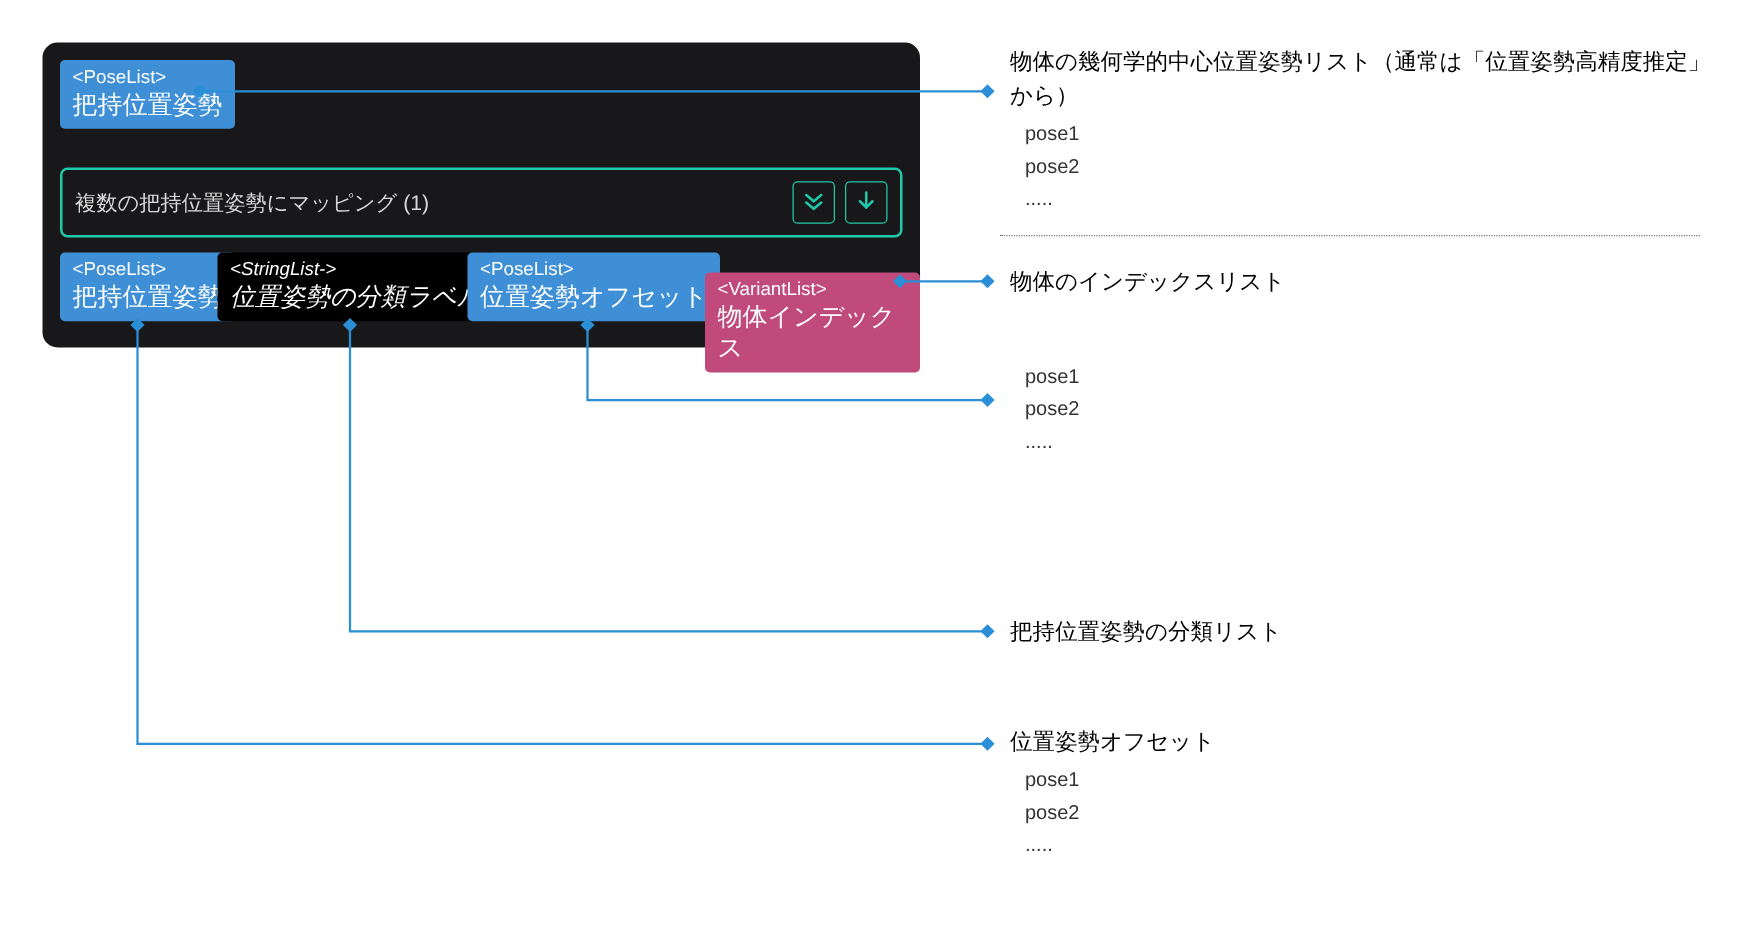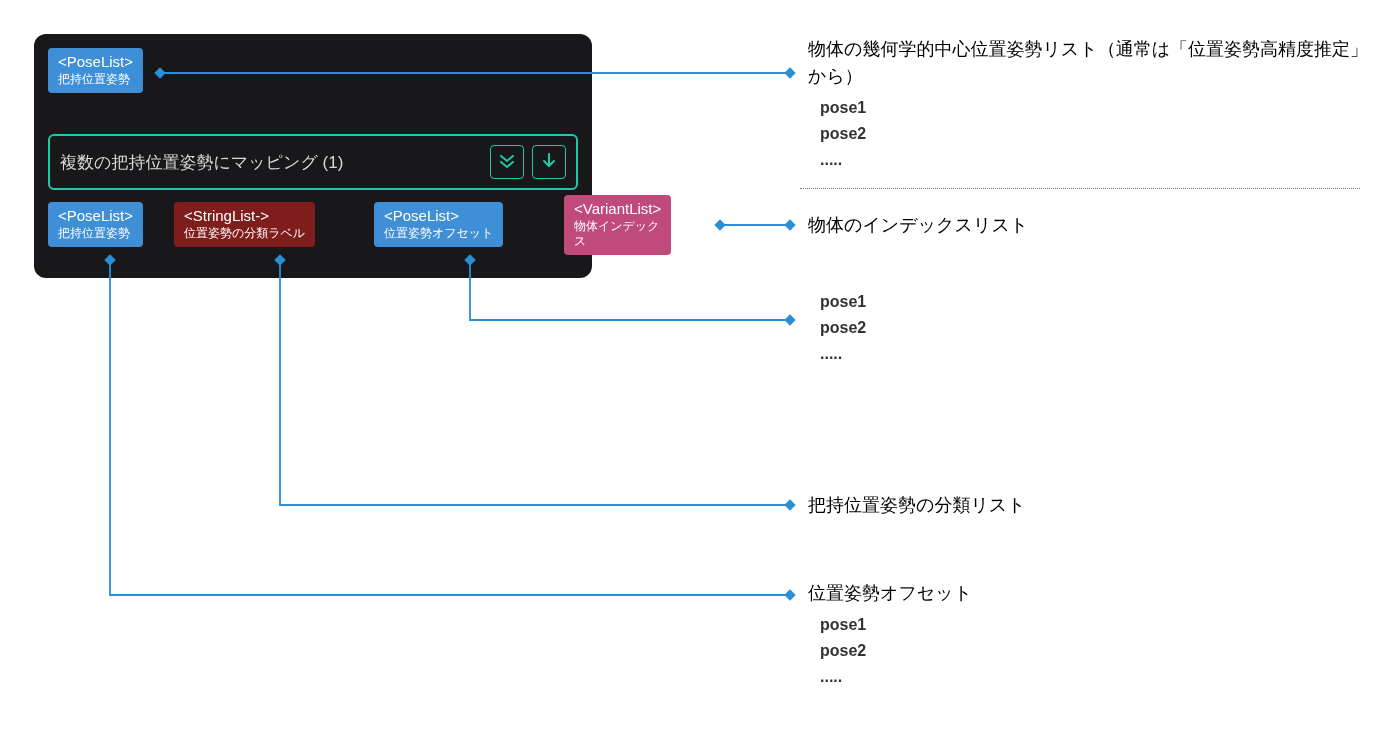--- a/index.html
+++ b/index.html
@@ -10,41 +10,41 @@
     height: 754px;
     position: relative;
     overflow: hidden;
   }
 
   
   .node-panel {
     position: absolute;
     left: 34px;
     top: 34px;
-    width: 558px;
+    width: 702px;
     height: 244px;
     background: #18181a;
     border-radius: 12px;
     padding: 14px 14px;
   }
 
   .port {
     display: inline-block;
     border-radius: 4px;
     padding: 5px 10px 6px 10px;
     color: #ffffff;
     font-size: 16px;
     line-height: 1.25;
     position: absolute;
   }
   .port .type { display: block; font-size: 15px; }
-  .port .label { display: block; font-size: 12px; }
+  .port .label { display: block; font-size: 20px; }
 
   .port-blue   { background: #3e8fd6; }
-  .port-brown  { background: #7f1d1d; }
+  .port-brown  { background: #000000; font-style: italic; }
   .port-magenta{ background: #bf4a7b; }
 
   .title-row {
     position: absolute;
     left: 14px; right: 14px;
     top: 100px;
     height: 56px;
     border: 2px solid #1ec9a9;
     border-radius: 6px;
     display: flex;
@@ -66,21 +66,21 @@
   
   .desc {
     position: absolute;
     left: 808px;
     right: 16px;
     font-size: 18px;
     line-height: 1.5;
     color: #000;
   }
   .desc .items { margin-top: 6px; margin-left: 12px; font-size: 16px; color:#333; }
-  .desc .items div { margin-top: 2px; font-weight: bold; }
+  .desc .items div { margin-top: 2px; }
 
   .dot-sep {
     position: absolute;
     left: 800px;
     width: 560px;
     border-top: 1px dotted #777;
   }
 
   
   svg.overlay {
@@ -128,21 +128,21 @@
     <span class="label">把持位置姿勢</span>
   </div>
   <div class="port port-brown" style="left:140px; top:168px;">
     <span class="type">&lt;StringList-&gt;</span>
     <span class="label">位置姿勢の分類ラベル</span>
   </div>
   <div class="port port-blue" style="left:340px; top:168px;">
     <span class="type">&lt;PoseList&gt;</span>
     <span class="label">位置姿勢オフセット</span>
   </div>
-  <div class="port port-magenta" style="left:530px; top:161px;">
+  <div class="port port-magenta" style="left:530px; top:184px;">
     <span class="type">&lt;VariantList&gt;</span>
     <span class="label">物体インデックス</span>
   </div>
 </div>
 
 <div class="desc" style="top:36px;">
   <div>物体の幾何学的中心位置姿勢リスト（通常は「位置姿勢高精度推定」から）</div>
   <div class="items">
     <div>pose1</div>
     <div>pose2</div>

